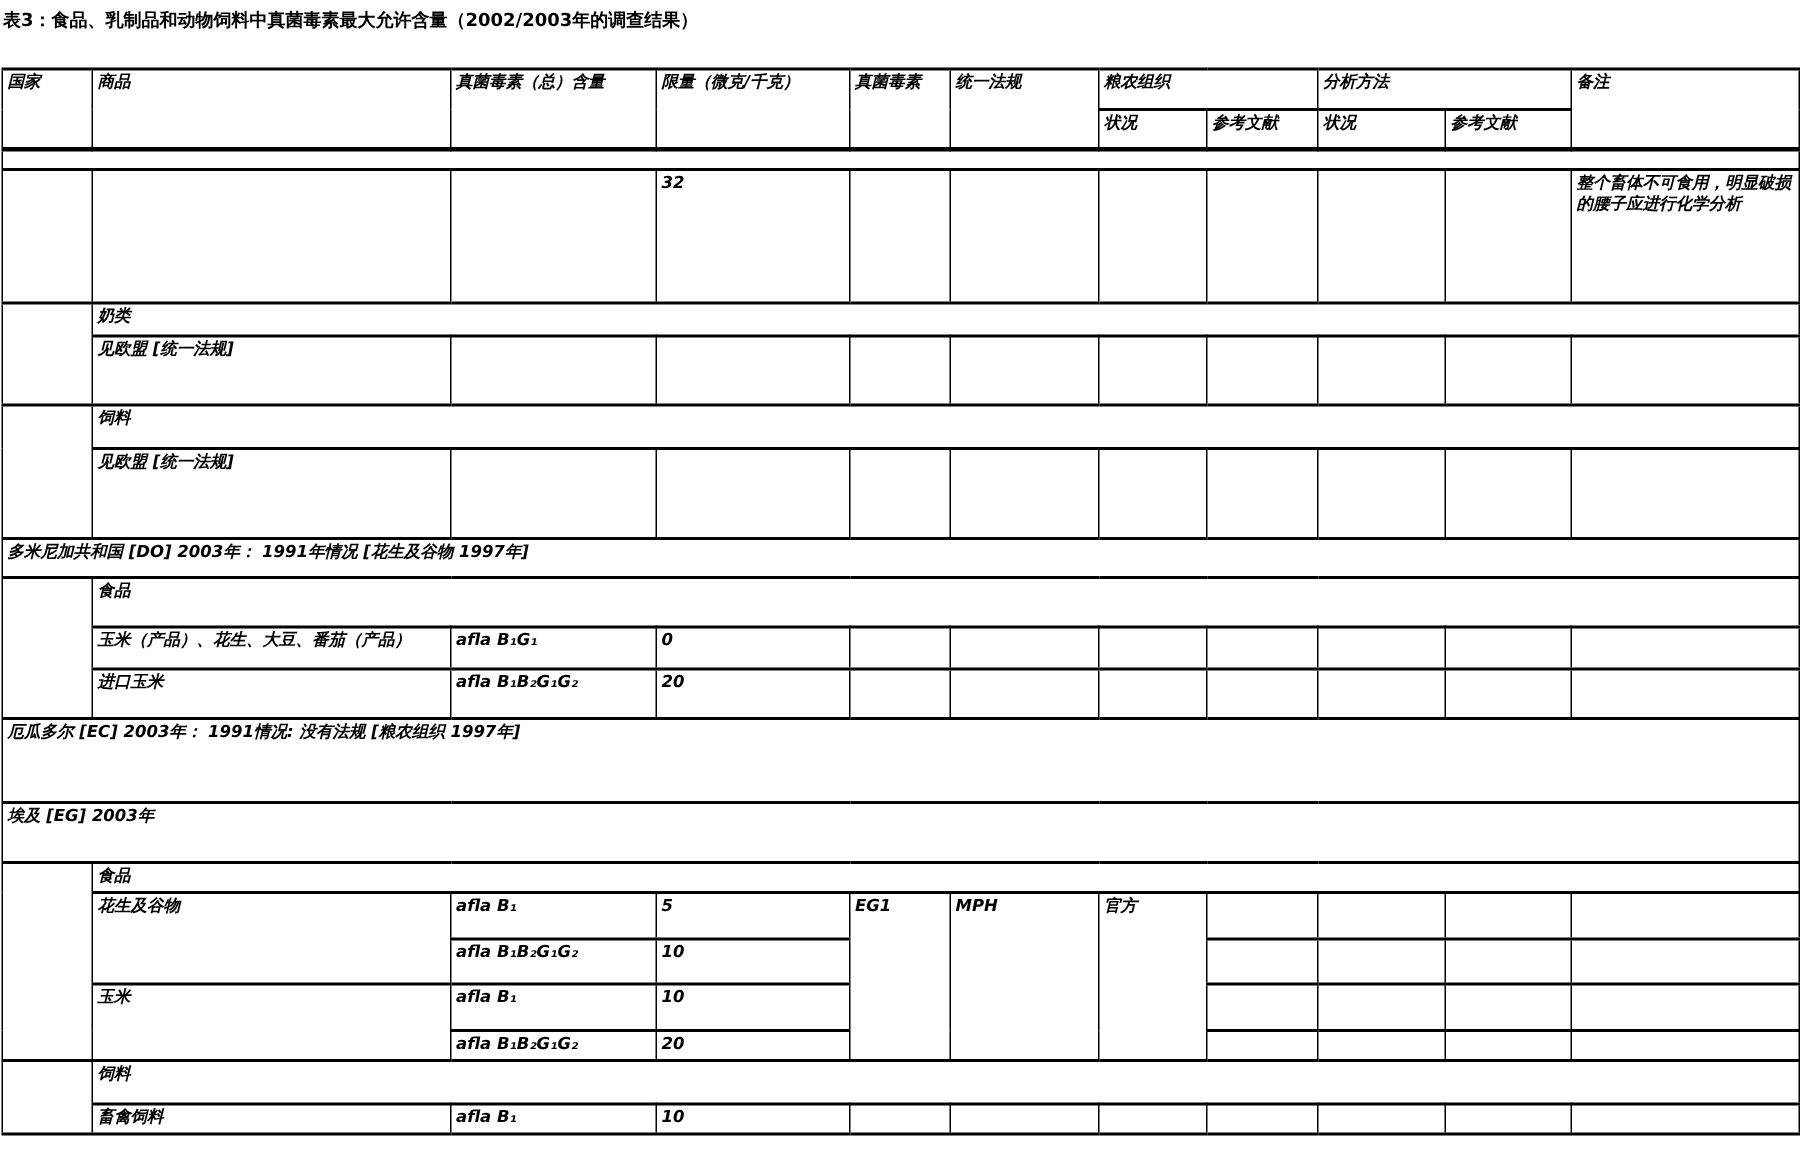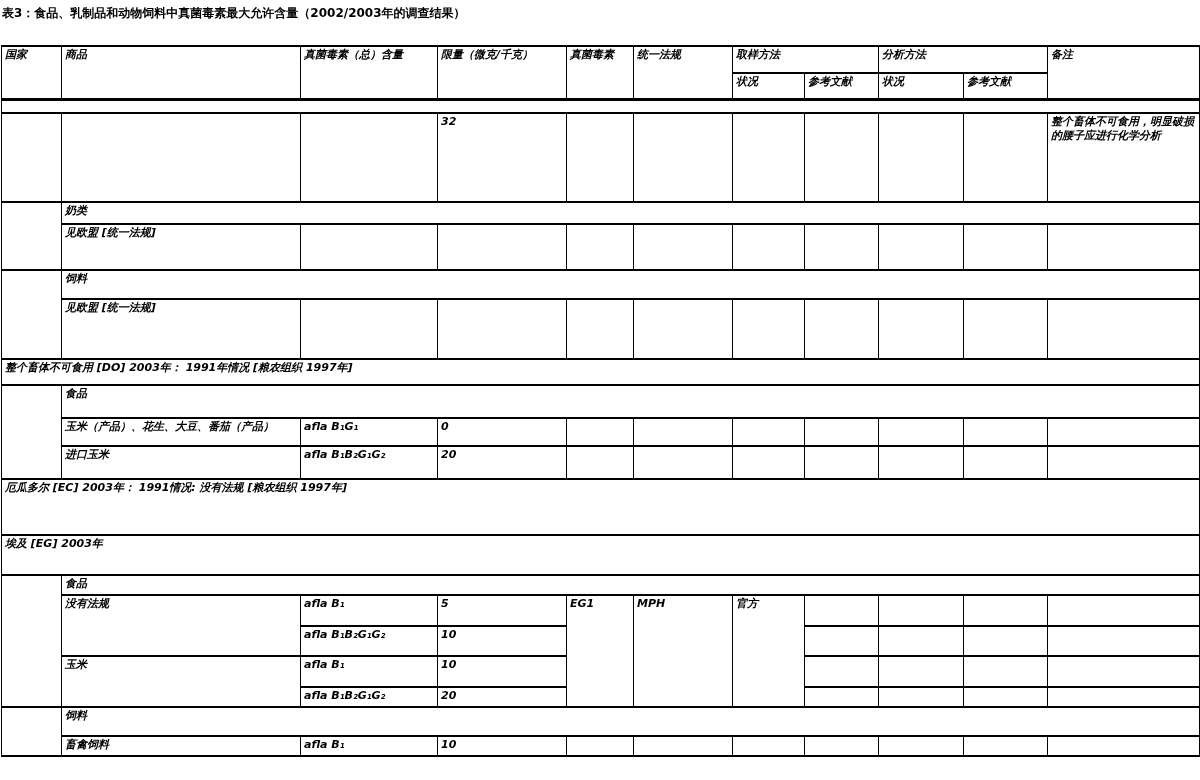--- a/index.html
+++ b/index.html
@@ -48,21 +48,21 @@
   </colgroup>
 
   <tbody>
       <tr style="height:27px">
     <th rowspan="2">国家</th>
     <th rowspan="2">商品</th>
     <th rowspan="2">真菌毒素（总）含量</th>
     <th rowspan="2">限量（微克/千克）</th>
     <th rowspan="2">真菌毒素</th>
     <th rowspan="2">统一法规</th>
-    <th colspan="2">取样方法</th>
+    <th colspan="2">粮农组织</th>
     <th colspan="2">分析方法</th>
     <th rowspan="2">备注</th>
   </tr>
 
   <tr style="height:26px">
     <th>状况</th>
     <th>参考文献</th>
     <th>状况</th>
     <th>参考文献</th>
   </tr>
@@ -113,21 +113,21 @@
     <td></td>
     <td></td>
     <td></td>
     <td></td>
     <td></td>
     <td></td>
     <td></td>
   </tr>
 
   <tr style="height:26px">
-    <td colspan="11">整个畜体不可食用 [DO] 2003年： 1991年情况 [粮农组织 1997年]</td>
+    <td colspan="11">多米尼加共和国 [DO] 2003年： 1991年情况 [花生及谷物 1997年]</td>
   </tr>
   <tr style="height:33px">
     <td rowspan="3"></td>
     <td colspan="10">食品</td>
   </tr>
   <tr style="height:28px">
     <td>玉米（产品）、花生、大豆、番茄（产品）</td>
     <td>afla B₁G₁</td>
     <td class="num">0</td>
     <td></td>
@@ -156,21 +156,21 @@
   </tr>
 
   <tr style="height:40px">
     <td colspan="11">埃及 [EG] 2003年</td>
   </tr>
   <tr style="height:20px">
     <td rowspan="5"></td>
     <td colspan="10">食品</td>
   </tr>
   <tr style="height:31px">
-    <td rowspan="2">没有法规</td>
+    <td rowspan="2">花生及谷物</td>
     <td>afla B₁</td>
     <td class="num">5</td>
     <td rowspan="4">EG1</td>
     <td rowspan="4">MPH</td>
     <td rowspan="4">官方</td>
     <td></td>
     <td></td>
     <td></td>
     <td></td>
   </tr>

